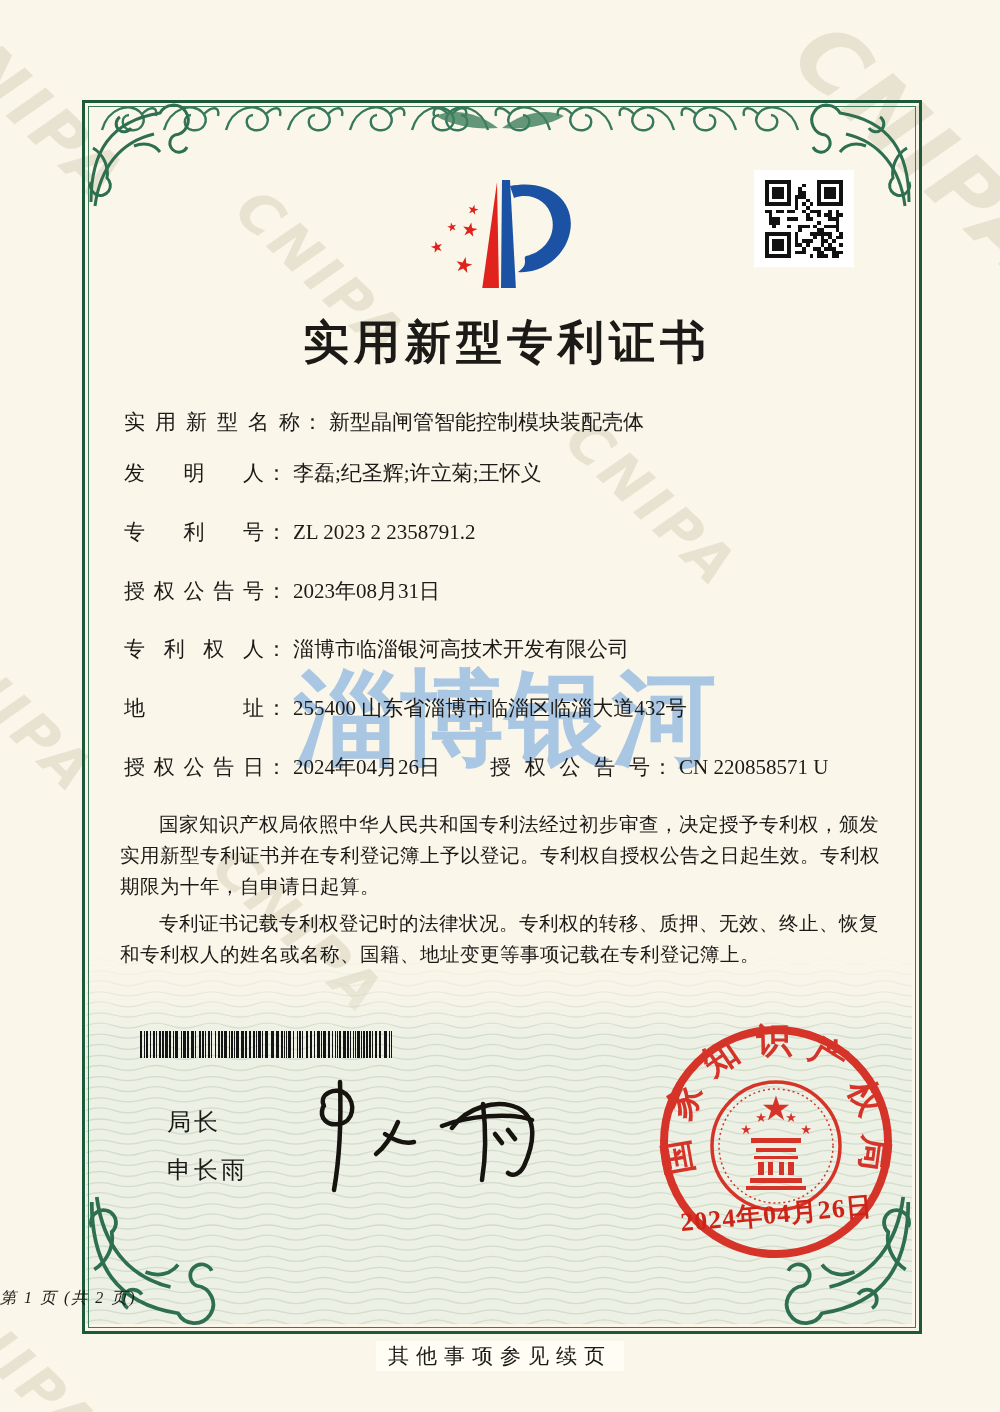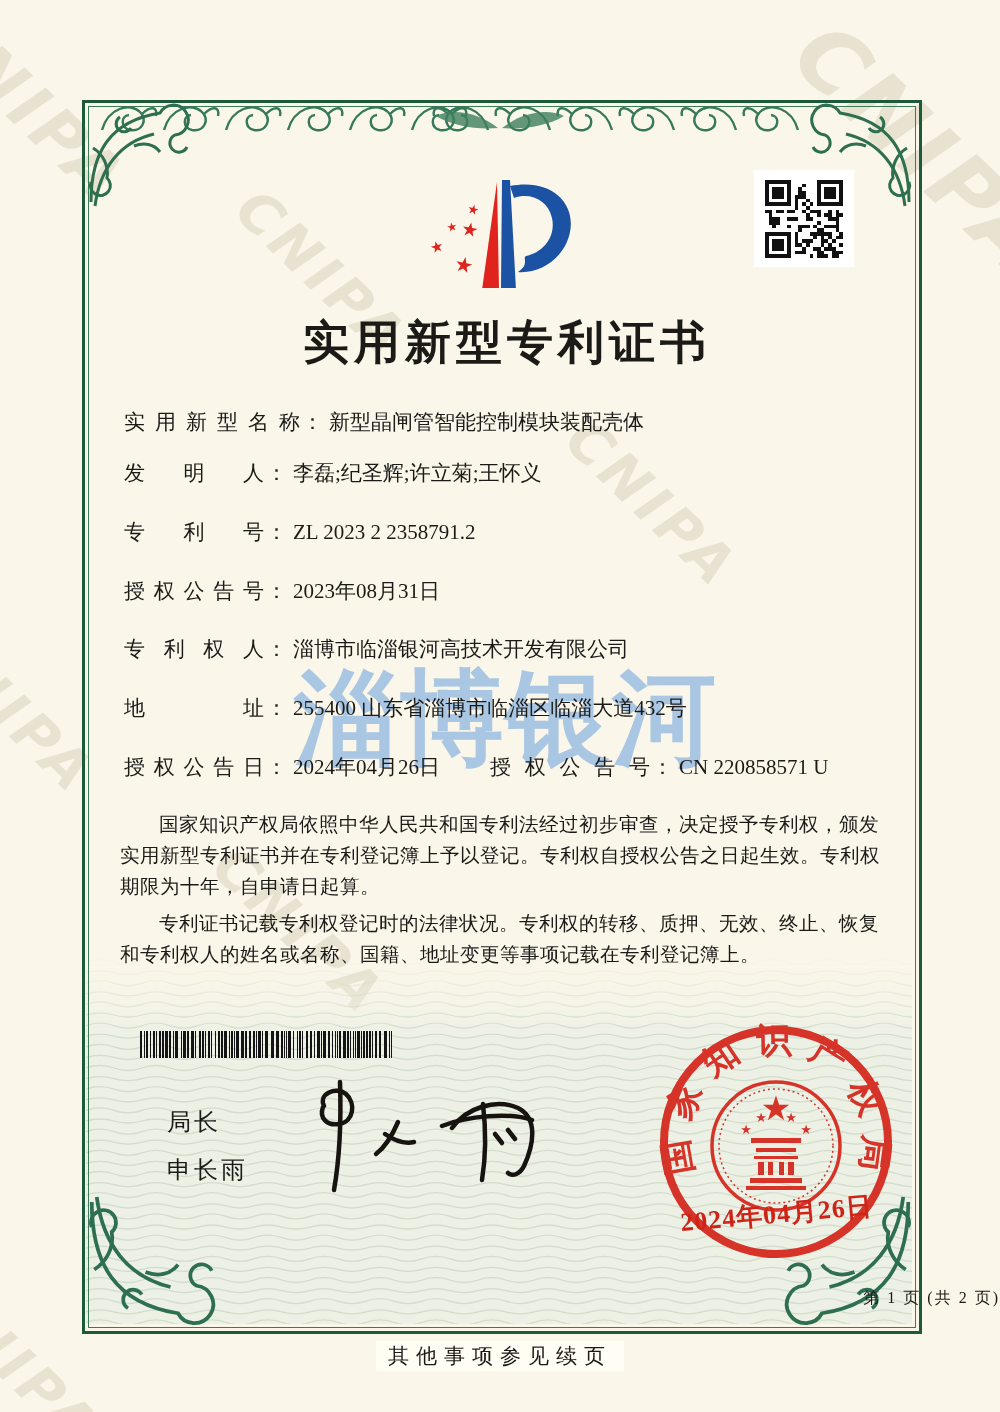--- a/index.html
+++ b/index.html
@@ -53,21 +53,21 @@
   .director{ position:absolute; left:140px; top:1106px; z-index:4;
              font-family:"Liberation Sans","DejaVu Sans",sans-serif; font-size:24px; letter-spacing:3px;margin-left:27px;}
   .director div{ margin-bottom:16px; }
   .signature{ position:absolute; left:282px; top:1076px; z-index:4; }
   .seal{ position:absolute; left:656px; top:1022px; width:240px; height:240px; z-index:5; opacity:.94; }
   .seal-date{
     position:absolute; left:680px; top:1196px; width:210px; z-index:5;
     font-size:26px; font-weight:bold; color:#ce2418; transform:rotate(-5deg);
     letter-spacing:1px; white-space:nowrap;
   }
-  .page-info{ position:absolute; left:0; right:0; top:1288px; text-align:right; font-size:16px; z-index:4; letter-spacing:2px;}
+  .page-info{ position:absolute; left:0; right:0; top:1288px; text-align:left; font-size:16px; z-index:4; letter-spacing:2px;font-style:italic;}
   .continuation{ position:absolute; left:0; right:0; top:1342px; text-align:center; z-index:4; }
   .continuation span{ font-size:21px; letter-spacing:7px; background:#fffdf4; padding:3px 12px;}
   
   .wm-company{
     position:absolute; left:294px; top:650px; z-index:2;
     font-family:"Liberation Sans","DejaVu Sans",sans-serif;
     font-size:104px; font-weight:900; color:#a9c6e3; letter-spacing:2px; white-space:nowrap;
   }
 </style>
 </head>

